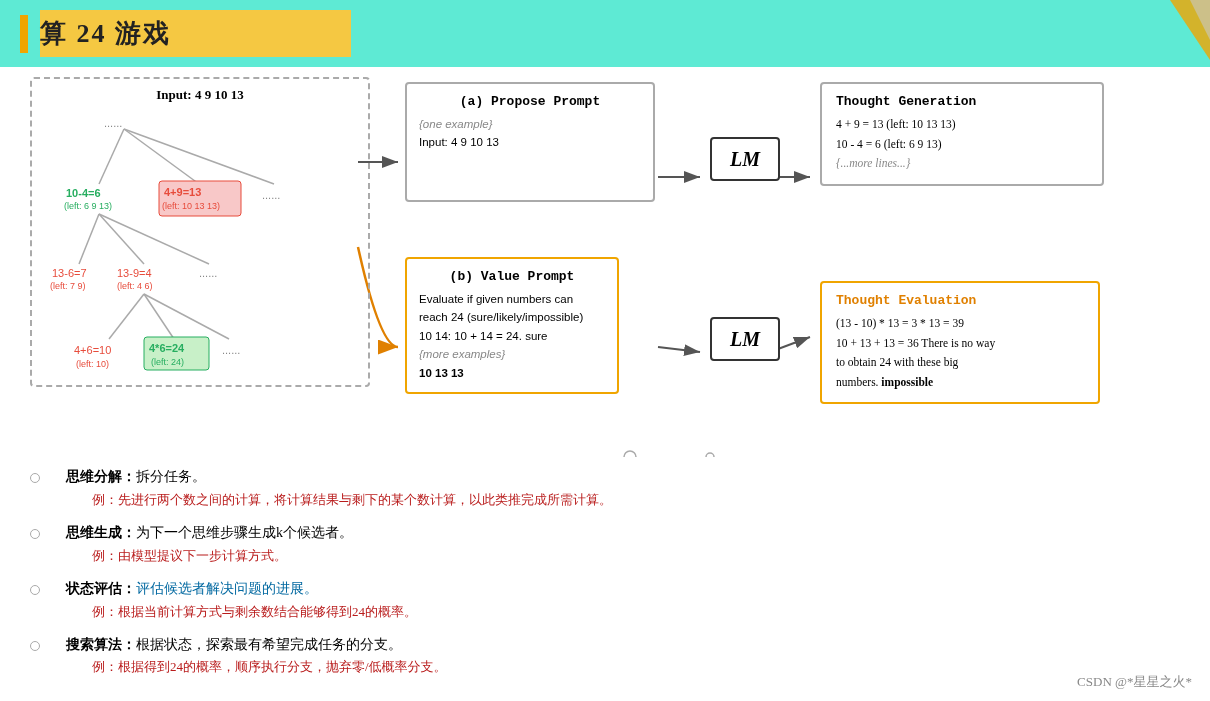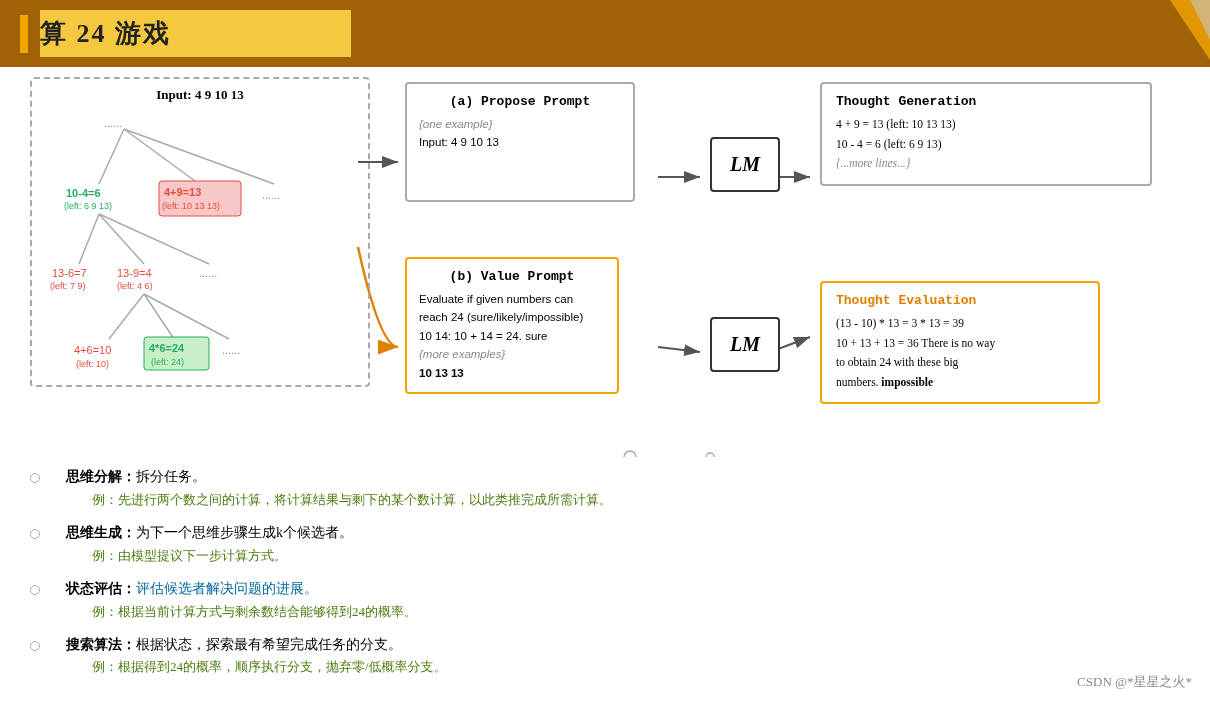--- a/index.html
+++ b/index.html
@@ -7,21 +7,21 @@
       width: 1210px;
       height: 701px;
       background: #fff;
       font-family: 'SimSun', 'STSong', serif;
       overflow: hidden;
       position: relative;
     }
 
     
     .header {
-      background: #a16207;
+      background: #5eead4;
       padding: 10px 0 10px 20px;
       display: flex;
       align-items: center;
       border-bottom: none;
       position: relative;
     }
     .header-bar {
       width: 8px;
       height: 38px;
       background: #f0a500;
@@ -82,21 +82,21 @@
     .prompt-body {
       font-size: 11.5px;
       line-height: 1.6;
       font-family: Arial, sans-serif;
     }
     .prompt-body .italic { font-style: italic; color: #888; }
     .prompt-body .bold-num { font-weight: bold; }
 
     .lm-box {
       width: 70px;
-      height: 55px;
+      height: 44px;
       border: 2px solid #333;
       border-radius: 4px;
       display: flex;
       align-items: center;
       justify-content: center;
       font-size: 20px;
       font-weight: bold;
       font-style: italic;
       background: #fff;
     }
@@ -149,21 +149,21 @@
     }
     .bottom-item-content {
       display: flex;
       flex-direction: column;
     }
     .bottom-main {
       font-size: 14px;
     }
     .bottom-sub {
       padding-left: 26px;
-      color: #4d7c0f;
+      color: #b91c1c;
       font-size: 13px;
     }
     .label-bold {
       font-weight: bold;
     }
     .label-colored {
       color: #0369a1;
       text-align: center;
     }
 
@@ -291,21 +291,21 @@
 
         <rect x="100" y="228" width="65" height="33" fill="#c8f0c8" stroke="#27ae60" stroke-width="1" rx="3"></rect>
         <text x="105" y="243" font-size="11" fill="#27ae60" font-weight="bold" font-family="Arial">4*6=24</text>
         <text x="107" y="256" font-size="9" fill="#27ae60" font-family="Arial">(left: 24)</text>
 
         <text x="178" y="245" font-size="11" fill="#888" font-family="Arial">......</text>
       </svg>
     </div>
   </div>
 
-  <div style="position:absolute; left:395px; top:15px; width:230px;">
+  <div style="position:absolute; left:395px; top:15px; width:250px;">
     <div class="prompt-box">
       <div class="prompt-title">(a)  Propose Prompt</div>
       <div class="prompt-body">
         <div class="italic">{one example}</div>
         <div>Input: 4 9 10 13</div>
       </div>
     </div>
   </div>
 
   <div style="position:absolute; left:395px; top:190px; width:214px;">
@@ -322,21 +322,21 @@
   </div>
 
   <div style="position:absolute; left:700px; top:70px;">
     <div class="lm-box">LM</div>
   </div>
 
   <div style="position:absolute; left:700px; top:250px;">
     <div class="lm-box">LM</div>
   </div>
 
-  <div style="position:absolute; left:810px; top:15px; width:332px;">
+  <div style="position:absolute; left:810px; top:15px; width:284px;">
     <div class="output-box">
       <div class="output-title">Thought Generation</div>
       <div class="output-body">
         <div>4 + 9 = 13 (left: 10 13 13)</div>
         <div>10 - 4 = 6 (left: 6 9 13)</div>
         <div class="gray">{...more lines...}</div>
       </div>
     </div>
   </div>
 

